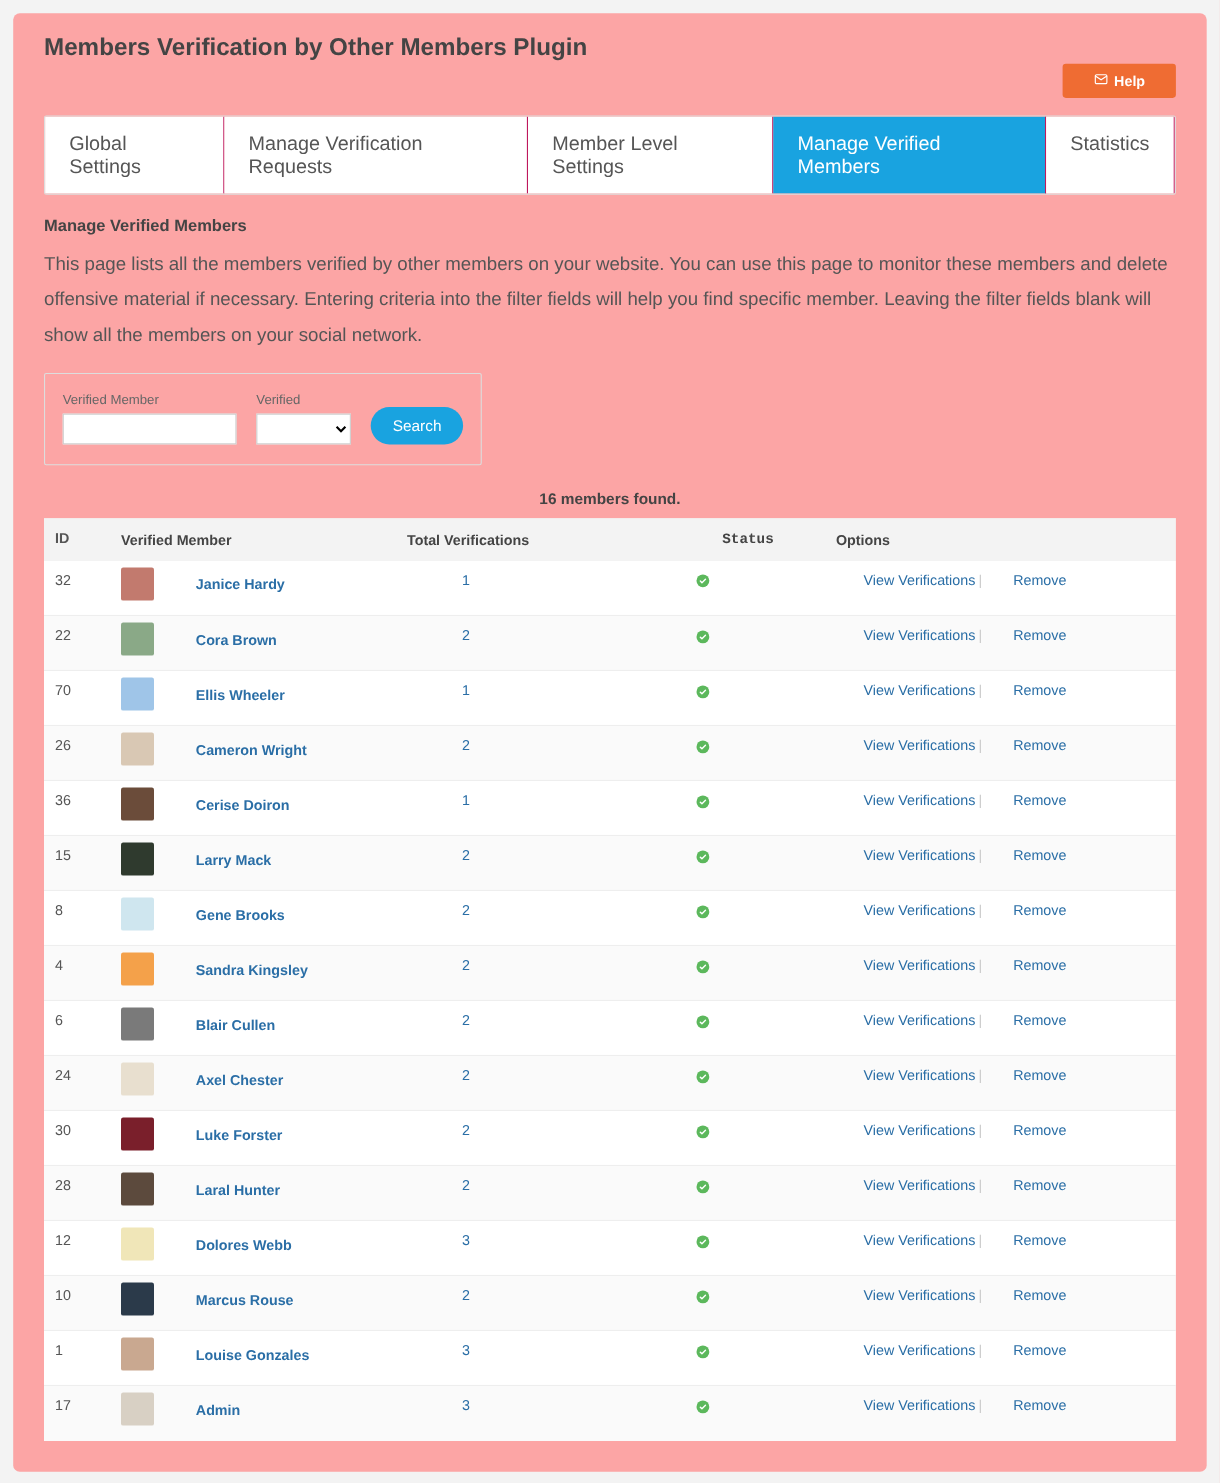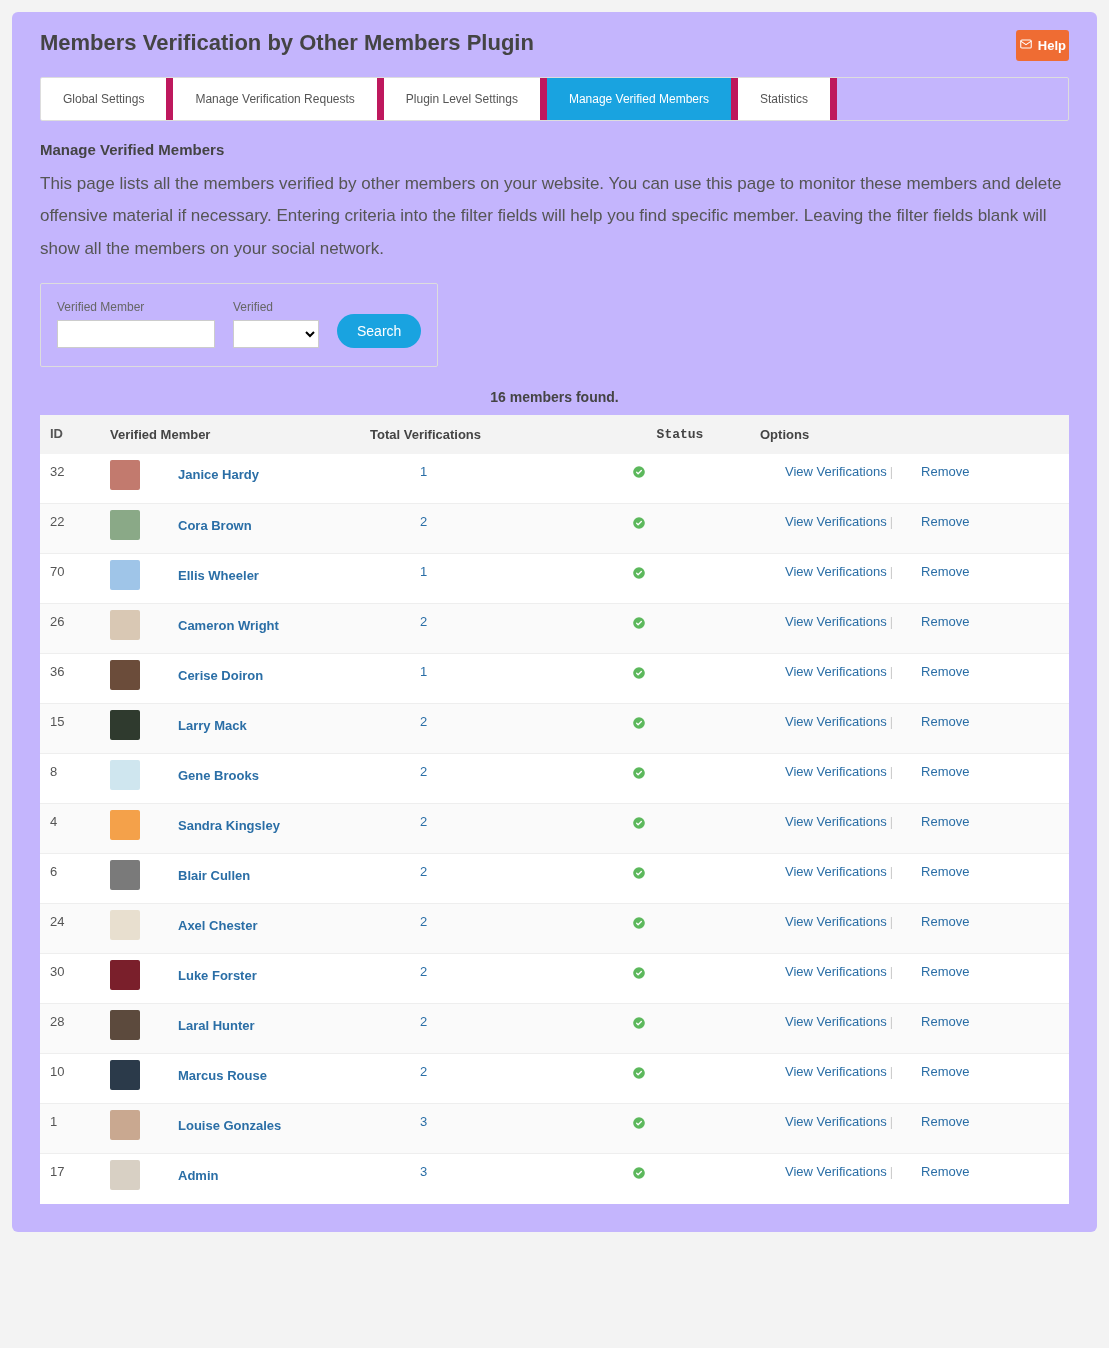--- a/index.html
+++ b/index.html
@@ -3,61 +3,62 @@
   <meta charset="utf-8">
   <style>
     * { box-sizing: border-box; margin: 0; padding: 0; }
     body {
       font-family: -apple-system, "Segoe UI", Helvetica, Arial, sans-serif;
       background: #f3f3f3;
       color: #333;
       font-size: 13px;
     }
     .page {
-      background: #c4b5fd;
+      background: #fca5a5;
       margin: 12px;
       padding: 18px 28px 28px;
       border-radius: 6px;
     }
     .header-row {
       display: flex;
       justify-content: space-between;
       align-items: flex-start;
       margin-bottom: 16px;
     }
     .page-title {
       font-size: 22px;
       font-weight: 700;
       color: #444;
     }
     .help-btn {
       background: #ef6c33;
       color: #fff;
       border: none;
-      padding: 7px 3px;
+      padding: 7px 28px;
       font-size: 13px;
       font-weight: 600;
       border-radius: 3px;
       cursor: pointer;
       display: flex;
       align-items: center;
       gap: 5px;
+      margin-top: 28px;
     }
     .help-btn svg { width: 14px; height: 14px; fill: none; stroke: #fff; stroke-width: 1.8; }
     .tabs {
       display: flex;
       border: 1px solid #ddd;
       border-radius: 2px;
       overflow: hidden;
       margin-bottom: 20px;
     }
     .tab {
       padding: 14px 22px;
-      border-right: 7px solid #be185d;
-      font-size: 12px;
+      border-right: 1px solid #be185d;
+      font-size: 18px;
       color: #555;
       cursor: pointer;
       background: #fff;
     }
     .tab.active {
       background: #19a3e0;
       color: #fff;
     }
     .section-title {
       font-size: 15px;
@@ -192,21 +193,21 @@
             <path d="M3 7l9 6 9-6"></path>
           </svg>
       </span>
       <span>Help</span>
     </button>
   </div>
 
   <div class="tabs" id="tabs-container">
       <div class="tab">Global Settings</div>
       <div class="tab">Manage Verification Requests</div>
-      <div class="tab">Plugin Level Settings</div>
+      <div class="tab">Member Level Settings</div>
       <div class="tab active">Manage Verified Members</div>
       <div class="tab">Statistics</div>
     </div>
 
   <div class="section-title">Manage Verified Members</div>
   <p class="desc">This page lists all the members verified by other members on your website. You can use this page to monitor these members and delete offensive material if necessary. Entering criteria into the filter fields will help you find specific member. Leaving the filter fields blank will show all the members on your social network.</p>
 
   <div class="filter-box">
     <div class="filter-field">
       <label>Verified Member</label>
@@ -432,20 +433,37 @@
           <td class="col-total"><span class="total-link">2</span></td>
           <td class="col-status"><span class="status-icon">
               <svg viewBox="0 0 24 24" width="14" height="14">
                 <circle cx="12" cy="12" r="10" fill="#5cb85c"></circle>
                 <path d="M8 12.5l2.5 2.5L16 9.5" stroke="#fff" stroke-width="2.2" fill="none" stroke-linecap="round" stroke-linejoin="round"></path>
               </svg>
             </span></td>
           <td class="col-options"><span class="opt-link">View Verifications</span><span class="opt-sep">|</span><span class="opt-link">Remove</span></td>
         </tr>
         <tr>
+          <td class="col-id">12</td>
+          <td class="col-member">
+            <div class="member-cell">
+              <span class="avatar" style="background:#f0e6b8"></span>
+              <span class="member-name">Dolores Webb</span>
+            </div>
+          </td>
+          <td class="col-total"><span class="total-link">3</span></td>
+          <td class="col-status"><span class="status-icon">
+              <svg viewBox="0 0 24 24" width="14" height="14">
+                <circle cx="12" cy="12" r="10" fill="#5cb85c"></circle>
+                <path d="M8 12.5l2.5 2.5L16 9.5" stroke="#fff" stroke-width="2.2" fill="none" stroke-linecap="round" stroke-linejoin="round"></path>
+              </svg>
+            </span></td>
+          <td class="col-options"><span class="opt-link">View Verifications</span><span class="opt-sep">|</span><span class="opt-link">Remove</span></td>
+        </tr>
+        <tr>
           <td class="col-id">10</td>
           <td class="col-member">
             <div class="member-cell">
               <span class="avatar" style="background:#2b3a4a"></span>
               <span class="member-name">Marcus Rouse</span>
             </div>
           </td>
           <td class="col-total"><span class="total-link">2</span></td>
           <td class="col-status"><span class="status-icon">
               <svg viewBox="0 0 24 24" width="14" height="14">

